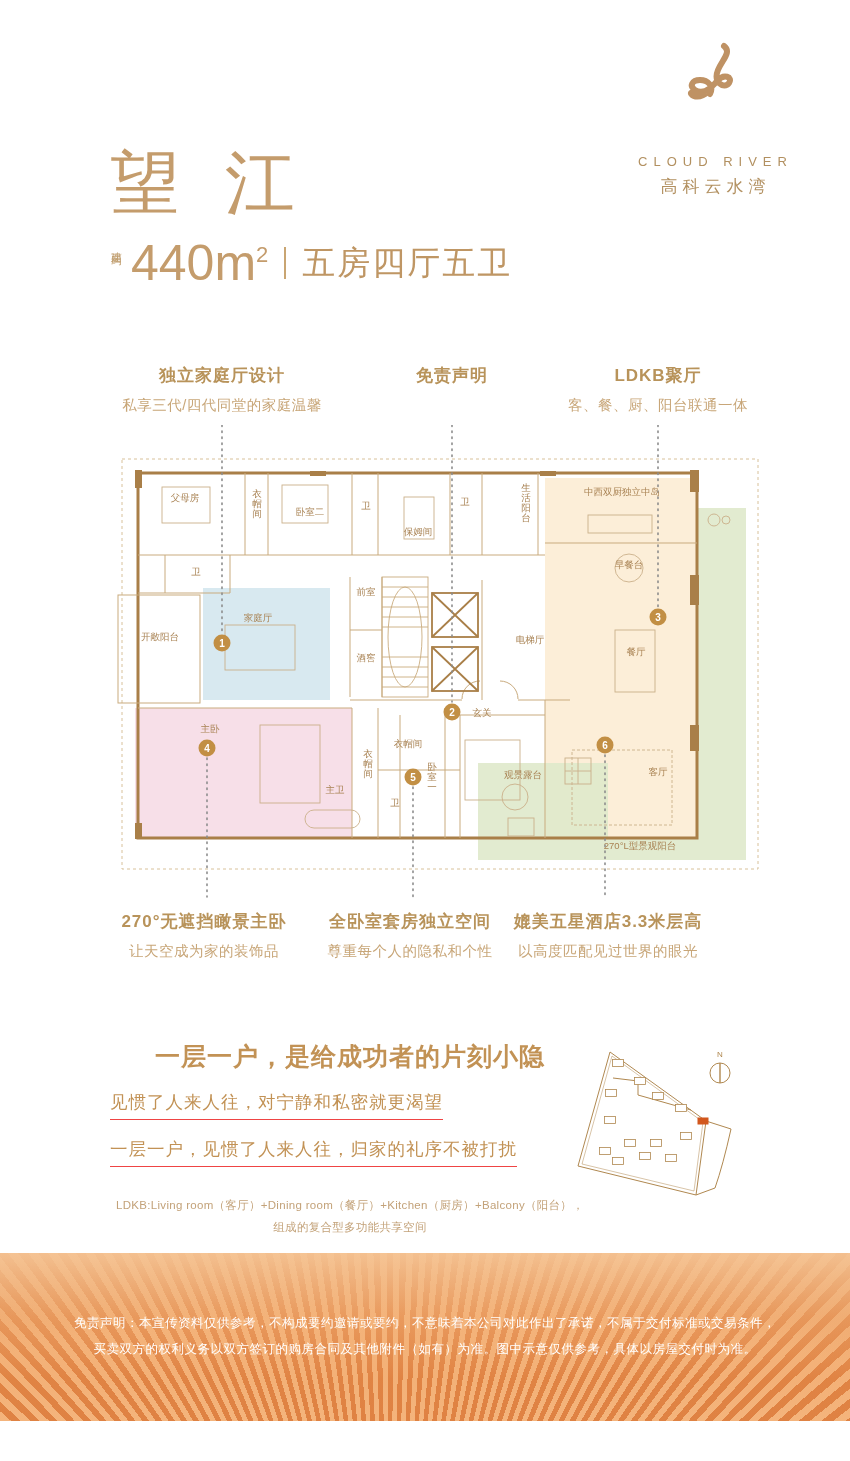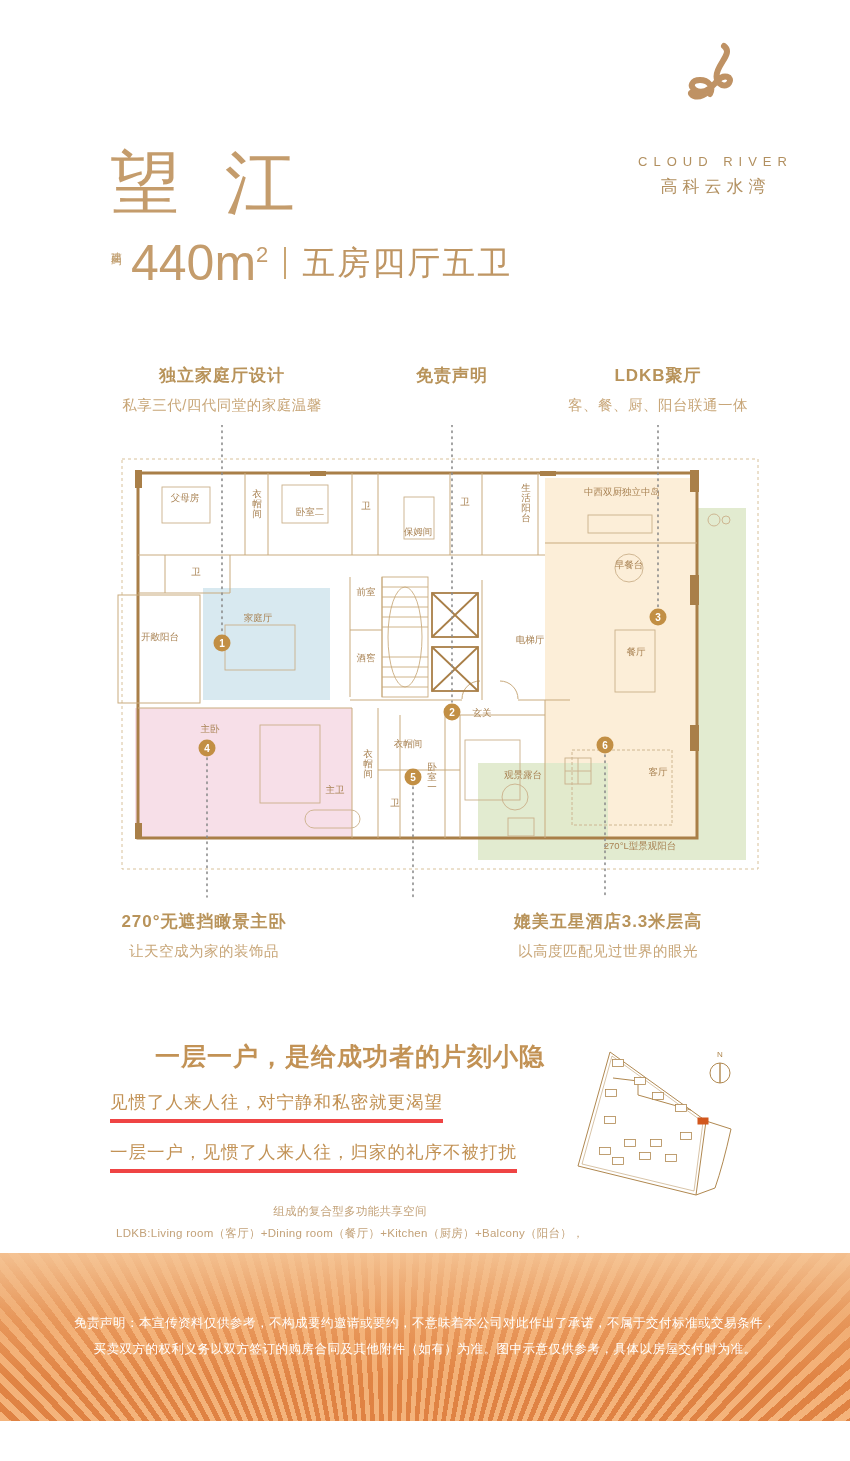--- a/index.html
+++ b/index.html
@@ -20,21 +20,21 @@
   
   .callout{position:absolute;transform:translateX(-50%);text-align:center;width:280px;}
   .c-title{font-size:17px;font-weight:bold;color:#b8935a;letter-spacing:1px;}
   .c-desc{font-size:14.5px;color:#c8a678;margin-top:9px;letter-spacing:0.5px;}
   
   .plan-wrap{position:absolute;left:110px;top:425px;width:660px;height:475px;}
   
   .statement{position:absolute;left:110px;top:1040px;width:480px;text-align:center;}
   .s-heading{margin:0;font-size:25px;font-weight:bold;color:#c29255;letter-spacing:1px;}
   .s-line{display:table;font-size:17.5px;color:#c29255;margin:17px 0 0;padding-bottom:5px;
-          border-bottom:4px solid #ef4444;letter-spacing:1px;}
+          border-bottom:1px solid #ef4444;letter-spacing:1px;}
   .s-foot{margin-top:28px;font-size:11.5px;color:#c3a279;line-height:1.9;letter-spacing:0.3px;}
   .s-foot span{display:block;}
   
   .siteplan{position:absolute;left:573px;top:1033px;width:222px;height:202px;}
   
   .banner{position:absolute;left:0;top:1253px;width:850px;height:168px;
     background:
       linear-gradient(180deg, rgba(247,200,153,0.90) 0%, rgba(243,178,120,0.50) 38%, rgba(233,145,75,0.10) 75%, rgba(0,0,0,0) 100%),
       radial-gradient(130% 160% at 48% 120%, rgba(0,0,0,0) 52%, rgba(186,83,22,0.45) 100%),
       repeating-conic-gradient(from 166deg at 46% 300%, #df8243 0deg 0.75deg, #f4b47c 0.75deg 1.5deg);
@@ -197,32 +197,36 @@
           <circle cx="495" cy="320" r="8.5" fill="#c28f44"></circle>
           <text x="495" y="323.5" text-anchor="middle" font-size="10" font-weight="bold" fill="#ffffff">6</text>
         </g>
     </svg>
   </div>
 
   <div class="callout" style="left:204px;top:910px;">
     <div class="c-title">270°无遮挡瞰景主卧</div>
     <div class="c-desc">让天空成为家的装饰品</div>
   </div>
+  <div class="callout" style="left:410px;top:910px;">
+    <div class="c-title">全卧室套房独立空间</div>
+    <div class="c-desc">尊重每个人的隐私和个性</div>
+  </div>
   <div class="callout" style="left:608px;top:910px;">
     <div class="c-title">媲美五星酒店3.3米层高</div>
     <div class="c-desc">以高度匹配见过世界的眼光</div>
   </div>
 
   <div class="statement">
     <h2 class="s-heading">一层一户，是给成功者的片刻小隐</h2>
     <p class="s-line">见惯了人来人往，对宁静和私密就更渴望</p>
     <p class="s-line">一层一户，见惯了人来人往，归家的礼序不被打扰</p>
     <div class="s-foot">
+      <span>LDKB:Living room（客厅）+Dining room（餐厅）+Kitchen（厨房）+Balcony（阳台），</span>
       <span>组成的复合型多功能共享空间</span>
-      <span>LDKB:Living room（客厅）+Dining room（餐厅）+Kitchen（厨房）+Balcony（阳台），</span>
     </div>
   </div>
 
   <div class="siteplan">
     <svg id="site-svg" width="222" height="202" viewBox="0 0 222 202">
       <g fill="none" stroke="#b08850" stroke-width="1">
         <path d="M37,19 L133,88 L123,162 L5,133 Z"></path>
         <path d="M39,23 L130,89 L121,158 L9,131 Z" stroke-width="0.5"></path>
         <path d="M133,88 L158,96 Q150,132 142,155 L123,162"></path>
         <path d="M40,45 L65,48 L65,62 L118,77"></path>

